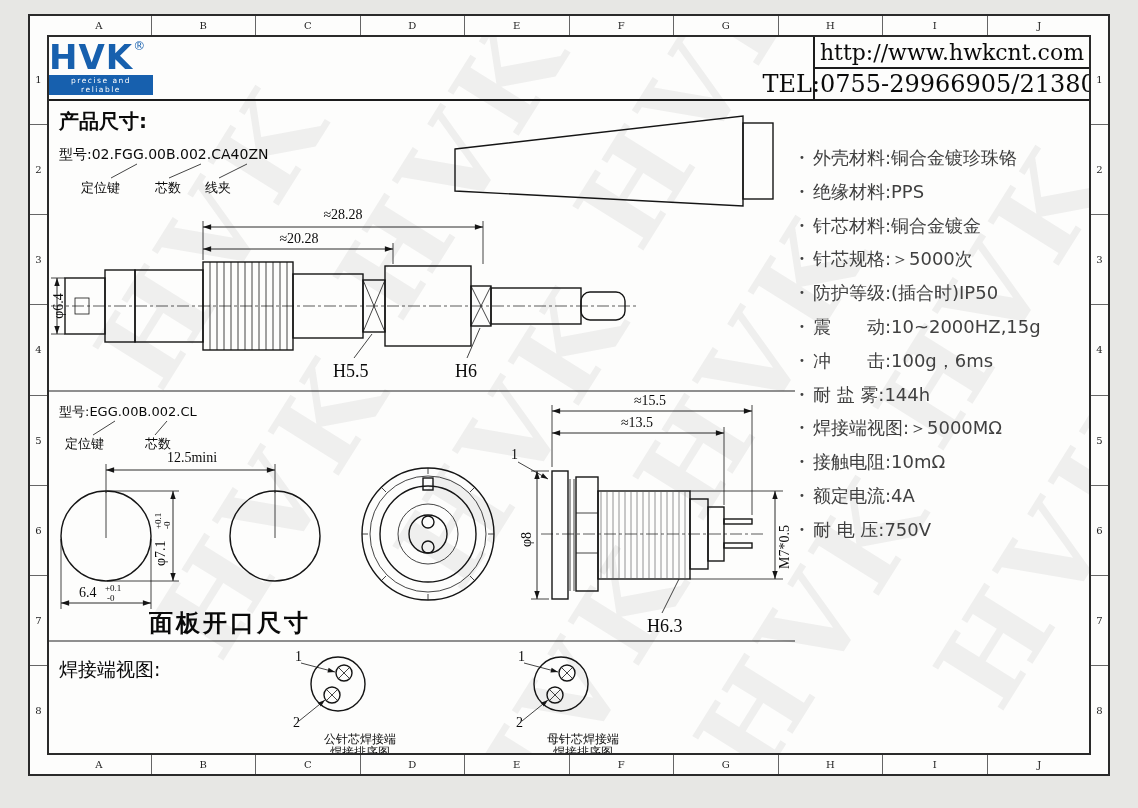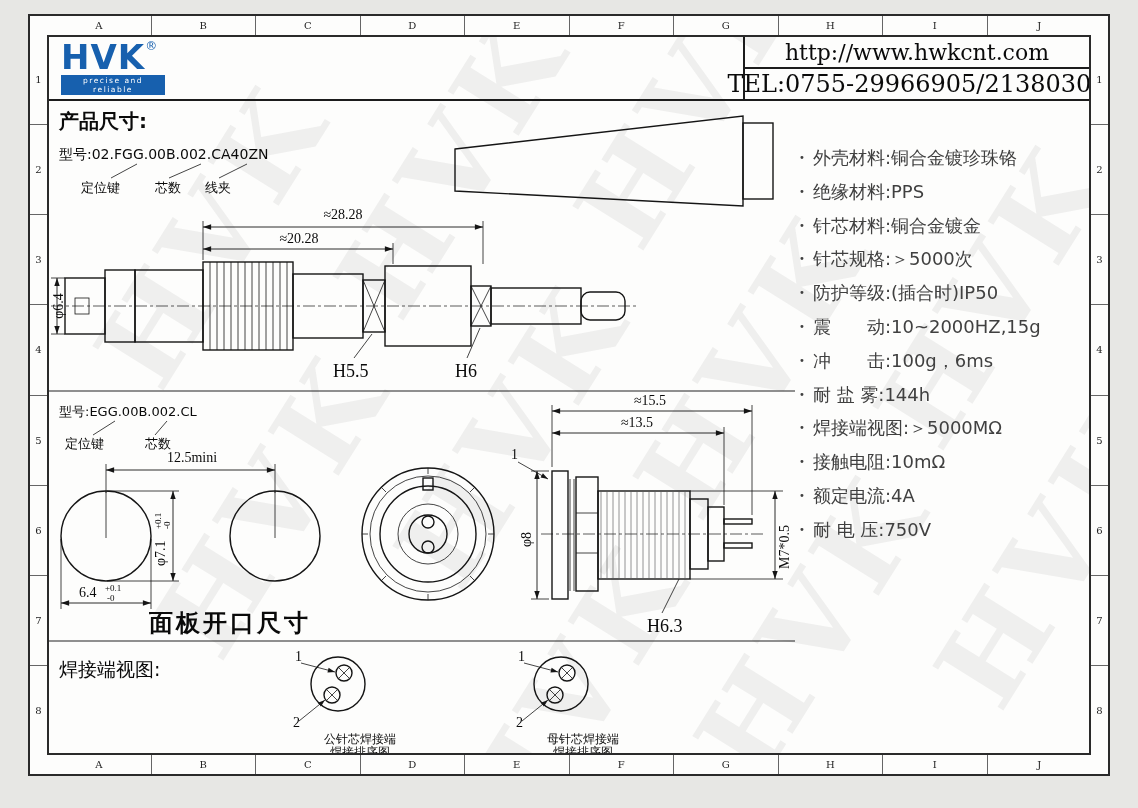--- a/index.html
+++ b/index.html
@@ -23,28 +23,28 @@
          box-sizing:border-box;overflow:hidden}
 
   
   .wm{position:absolute;font-family:"DejaVu Serif","Liberation Serif",serif;font-weight:bold;
       font-size:115px;letter-spacing:10px;color:rgba(60,60,60,0.07);transform:rotate(-58deg);
       white-space:nowrap;z-index:0;pointer-events:none}
 
   
   .header{position:absolute;left:0;top:0;width:100%;height:64px;border-bottom:2px solid #1c1c1c;
           display:flex;align-items:center;z-index:1;background:transparent;box-sizing:border-box}
-  .logo{margin-left:12px;flex:0 0 auto}
+  .logo{flex:0 0 auto}
   .logo-row{line-height:0.95}
   .logo-text{font-weight:800;font-size:34px;color:#1760ae;letter-spacing:1px}
   .logo-reg{color:#1760ae;font-size:12px;vertical-align:top}
   .logo-tagline{background:#1760ae;color:#fff;font-size:7.5px;letter-spacing:1.5px;
                 padding:1px 4px;text-align:center;width:96px;margin-top:1px}
   .company{font-size:25px;font-weight:bold;margin-left:6px;letter-spacing:1px;white-space:nowrap}
-  .contact{position:absolute;right:0;top:0;width:346px;height:100%;border-left:2px solid #1c1c1c;
+  .contact{position:absolute;right:0;top:0;width:276px;height:100%;border-left:2px solid #1c1c1c;
            display:flex;flex-direction:column;box-sizing:border-box}
   .website{flex:1;border-bottom:2px solid #1c1c1c;display:flex;align-items:center;justify-content:center;
            font-family:"DejaVu Serif","Liberation Serif",serif;font-size:22px;white-space:nowrap}
   .tel{flex:1;display:flex;align-items:center;justify-content:center;
        font-family:"DejaVu Serif","Liberation Serif",serif;font-size:24px;white-space:nowrap}
 
   
   .draw{position:absolute;left:0;top:64px;width:746px;height:656px;z-index:1}
   .ol{fill:none;stroke:#151515;stroke-width:1.4}
   .thin{fill:none;stroke:#151515;stroke-width:0.8}

